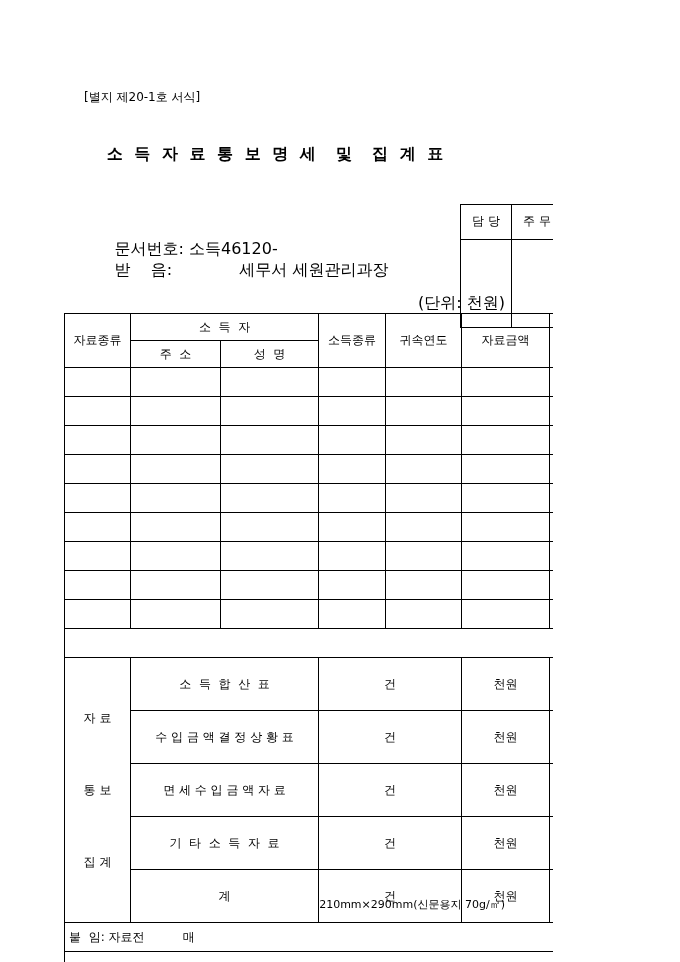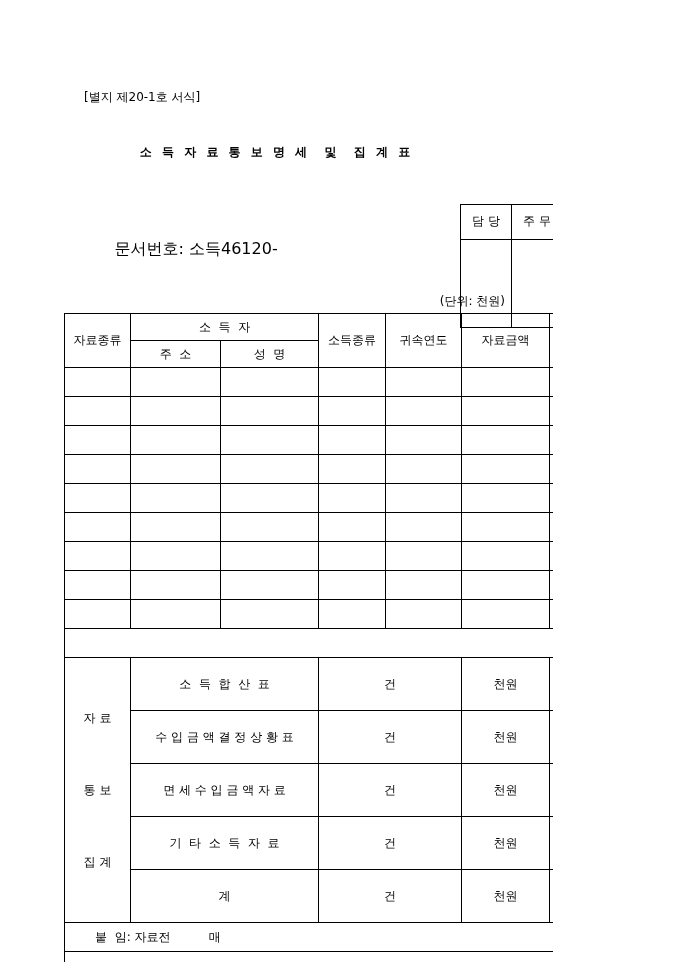--- a/index.html
+++ b/index.html
@@ -8,63 +8,66 @@
     background: #ffffff;
     color: #000000;
     font-family: "DejaVu Sans", "Liberation Sans", sans-serif;
   }
   .page { position: relative; width: 553px; height: 962px; background: #fff; overflow: hidden; }
 
   .form-ref { position: absolute; left: 84px; top: 89px; font-size: 12px; white-space: pre; }
 
   .title {
     position: absolute; left: 0; top: 144px; width: 100%;
-    text-align: center; font-size: 12px; font-weight: bold; letter-spacing: 3px; white-space: pre;
+    text-align: center; font-size: 16px; font-weight: bold; letter-spacing: 3px; white-space: pre;
   }
 
   .docinfo { position: absolute; left: 84px; top: 217px; font-size: 16px; }
   .docline { height: 21px; line-height: 21px; white-space: pre; }
   .docline .val { white-space: pre; }
   .docline .val-date { margin-left: 22px; }
   .docline .val-recipient { margin-left: 62px; }
 
   table { border-collapse: collapse; table-layout: fixed; }
   td { border: 1px solid #000; font-size: 12px; text-align: center; vertical-align: middle; white-space: pre; overflow: hidden; padding: 0 2px; }
 
   .approval { position: absolute; left: 460px; top: 204px; width: 172px; }
   .approval .ah { width: 46px; height: 22px; margin-top: 12px; }
   .approval .asig { height: 58px; }
   .approval .stamp { width: 32px; }
   .stamp-char { display: block; line-height: 19px; font-size: 12px; }
 
-  .unit-note { position: absolute; right: 48px; top: 293px; font-size: 12px; white-space: pre; }
+  .unit-note { position: absolute; right: 48px; top: 293px; font-size: 16px; white-space: pre; }
 
   .main { position: absolute; left: 64px; top: 313px; width: 568px; }
   .main td { height: 28px; }
   .main .hdr { height: 26px; }
   .main .wide-empty { height: 28px; }
   .vlabel { line-height: 24px; }
   .vlabel span { display: block; }
-  .attach { height: 30px; text-align: left; padding-left: 30px; }
+  .attach { height: 30px; text-align: left; padding-left: 4px; }
   .sign { height: 70px; text-align: center; vertical-align: middle; padding-top: 24px; }
 
   .footer-note { position: absolute; right: 48px; top: 897px; font-size: 11px; white-space: pre; }
 </style>
 </head>
 <body>
 
 <div class="page">
 
   <div class="form-ref">[별지 제20-1호 서식]</div>
 
   <div class="title">소 득 자 료 통 보 명 세  및  집 계 표</div>
 
   <div class="docinfo">
     <div class="docline">
       <span>문서번호: </span><span class="val">소득46120-</span>
+    </div>
+    <div class="docline">
+      <span>받    음: </span><span class="val val-recipient">세무서 세원관리과장</span>
     </div>
   </div>
 
   <table class="approval">
     <tbody>
       <tr>
         <td class="ah">담 당</td>
         <td class="ah">주 무</td>
         <td class="ah">과 장</td>
         <td class="stamp" rowspan="2">
@@ -230,14 +233,15 @@
       </tr>
       <tr>
         <td class="attach" colspan="7">붙  임: 자료전          매</td>
       </tr>
       <tr>
         <td class="sign" colspan="7">○○세무서 세원관리과장</td>
       </tr>
     </tbody>
   </table>
 
+  <div class="footer-note">210mm×290mm(신문용지 70g/㎡)</div>
 
 </div>
 
 </body></html>

